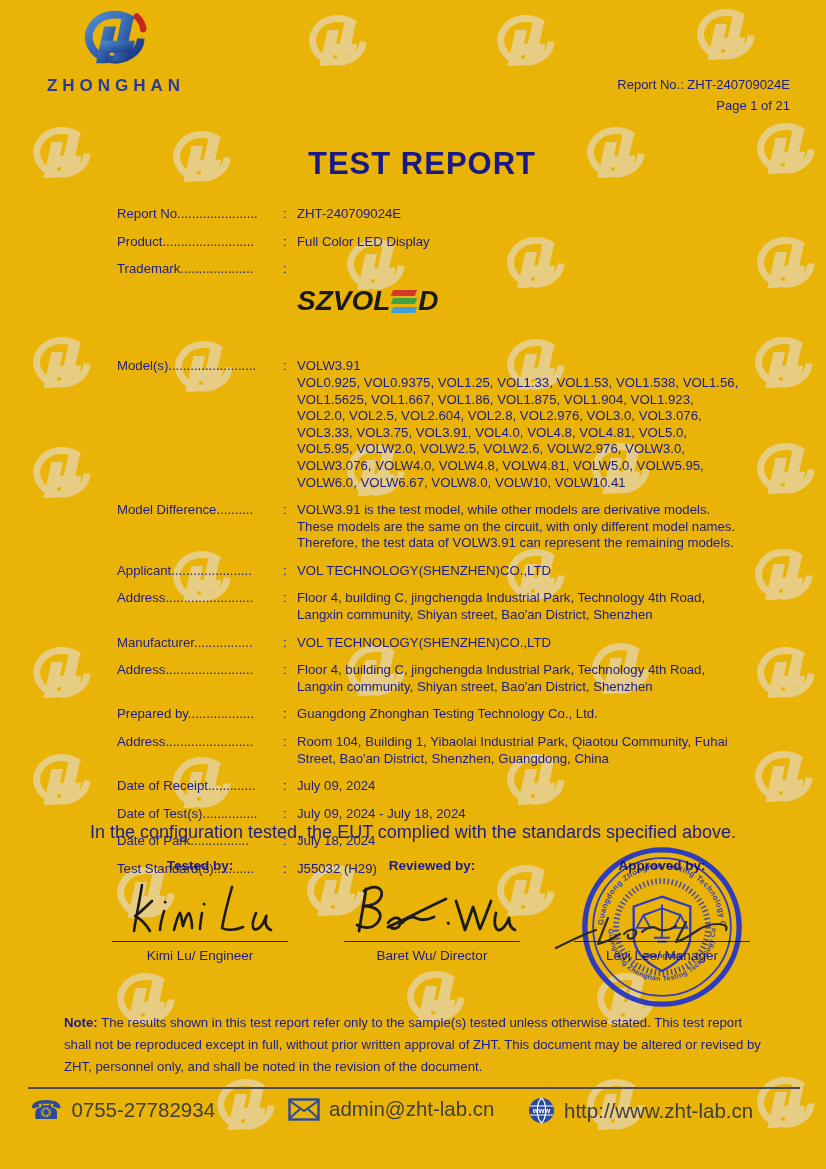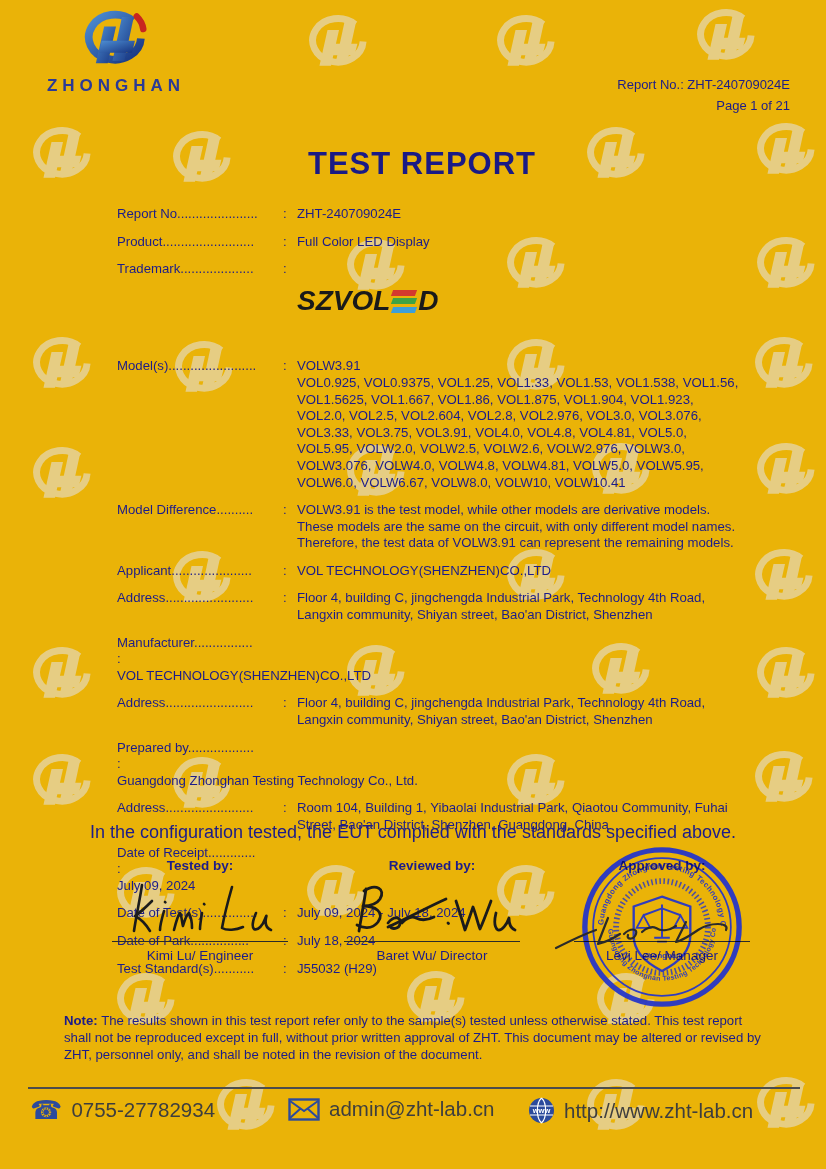--- a/index.html
+++ b/index.html
@@ -14,21 +14,21 @@
   .logo-art{width:118px;height:64px;display:block;margin:0 auto;}
   .logo-word{font-size:17px;font-weight:bold;letter-spacing:5px;color:#2b3a96;margin-top:2px;}
   .hdr-meta{position:absolute;right:36px;top:74px;text-align:right;font-size:13px;line-height:21px;color:#1c1c8a;}
 
   .title{position:absolute;left:0;top:146px;width:100%;text-align:center;
          font-size:31px;font-weight:bold;letter-spacing:1px;color:#1a1a85;padding-left:9px;}
 
   
   .fields{position:absolute;left:117px;top:206px;width:672px;}
   .frow{display:flex;margin-bottom:11px;font-size:13.2px;line-height:16.6px;}
-  .frow.gap{margin-top:0;flex-direction:column;}
+  .frow.gap{margin-top:0;}
   .flabel{width:166px;flex:none;white-space:nowrap;overflow:hidden;}
   .fcolon{width:14px;flex:none;}
   .fvalue{flex:1;white-space:pre-wrap;}
 
   
   .brand-logo{display:flex;align-items:center;margin-top:-6px;}
   .brand-txt{font-size:28px;font-weight:bold;font-style:italic;color:#1a1a1a;letter-spacing:0;}
   .ebars{display:flex;flex-direction:column;justify-content:center;margin:0 2px;}
   .ebar{width:24px;height:6px;transform:skewX(-20deg);margin:1.3px 0;}
 
@@ -39,21 +39,21 @@
   .sigcol{position:absolute;top:858px;width:176px;text-align:center;}
   .sig-heading{font-size:13.5px;font-weight:bold;}
   .sig-art{display:block;margin:4px auto 0;height:62px;}
   .sigline{border-top:1.6px solid #2a2a2a;margin-top:2px;}
   .sig-name{font-size:13.5px;padding-top:6px;}
   .stamp-svg{position:absolute;left:50%;top:-14px;transform:translateX(-50%);
              width:166px;height:166px;z-index:3;mix-blend-mode:multiply;opacity:.95;}
   .levi-sig{position:absolute;left:-24px;top:34px;width:224px;height:64px;z-index:4;}
 
   
-  .note{position:absolute;left:64px;top:1012px;width:708px;font-size:13.2px;line-height:17px;}
+  .note{position:absolute;left:64px;top:1012px;width:708px;font-size:13.2px;line-height:22px;}
   .note b{font-weight:bold;}
 
   
   .footer-rule{position:absolute;left:28px;right:26px;top:1087px;border-top:2.5px solid #4c4c4c;}
   .fitem{position:absolute;top:1097px;display:flex;align-items:center;gap:9px;
          font-size:20.5px;color:#3e3e3e;}
   .fitem .icn{display:inline-flex;align-items:center;}
   .phone-glyph{font-size:26px;color:#2c4a9c;line-height:1;}
 </style>
 </head>

